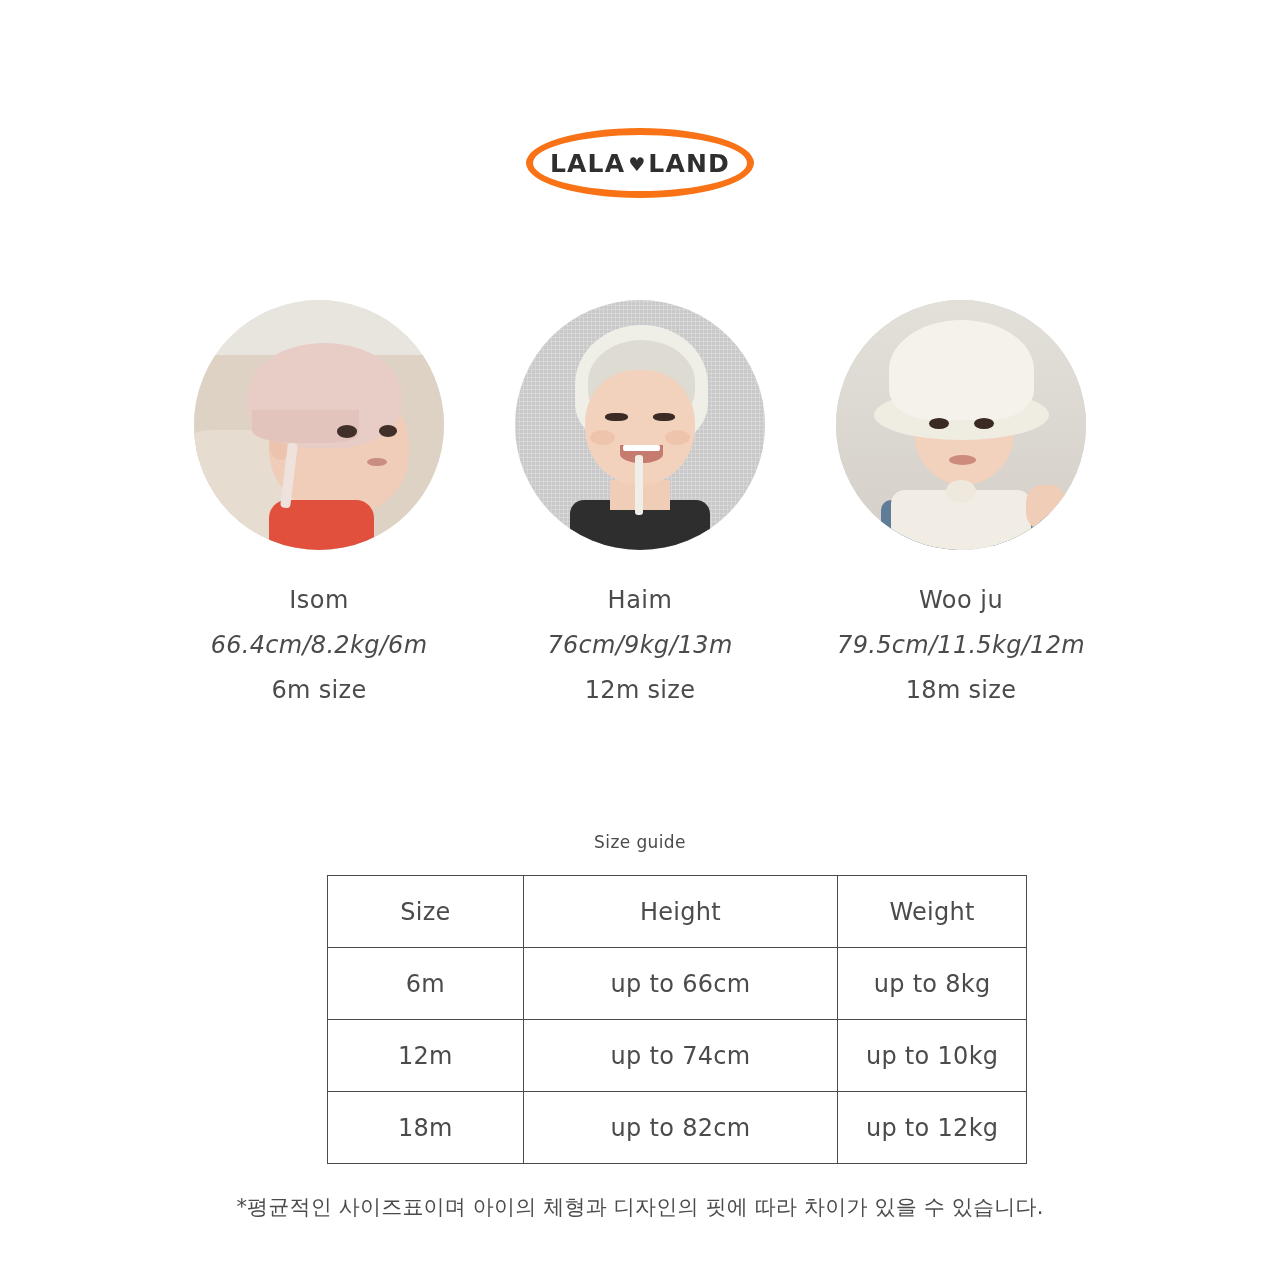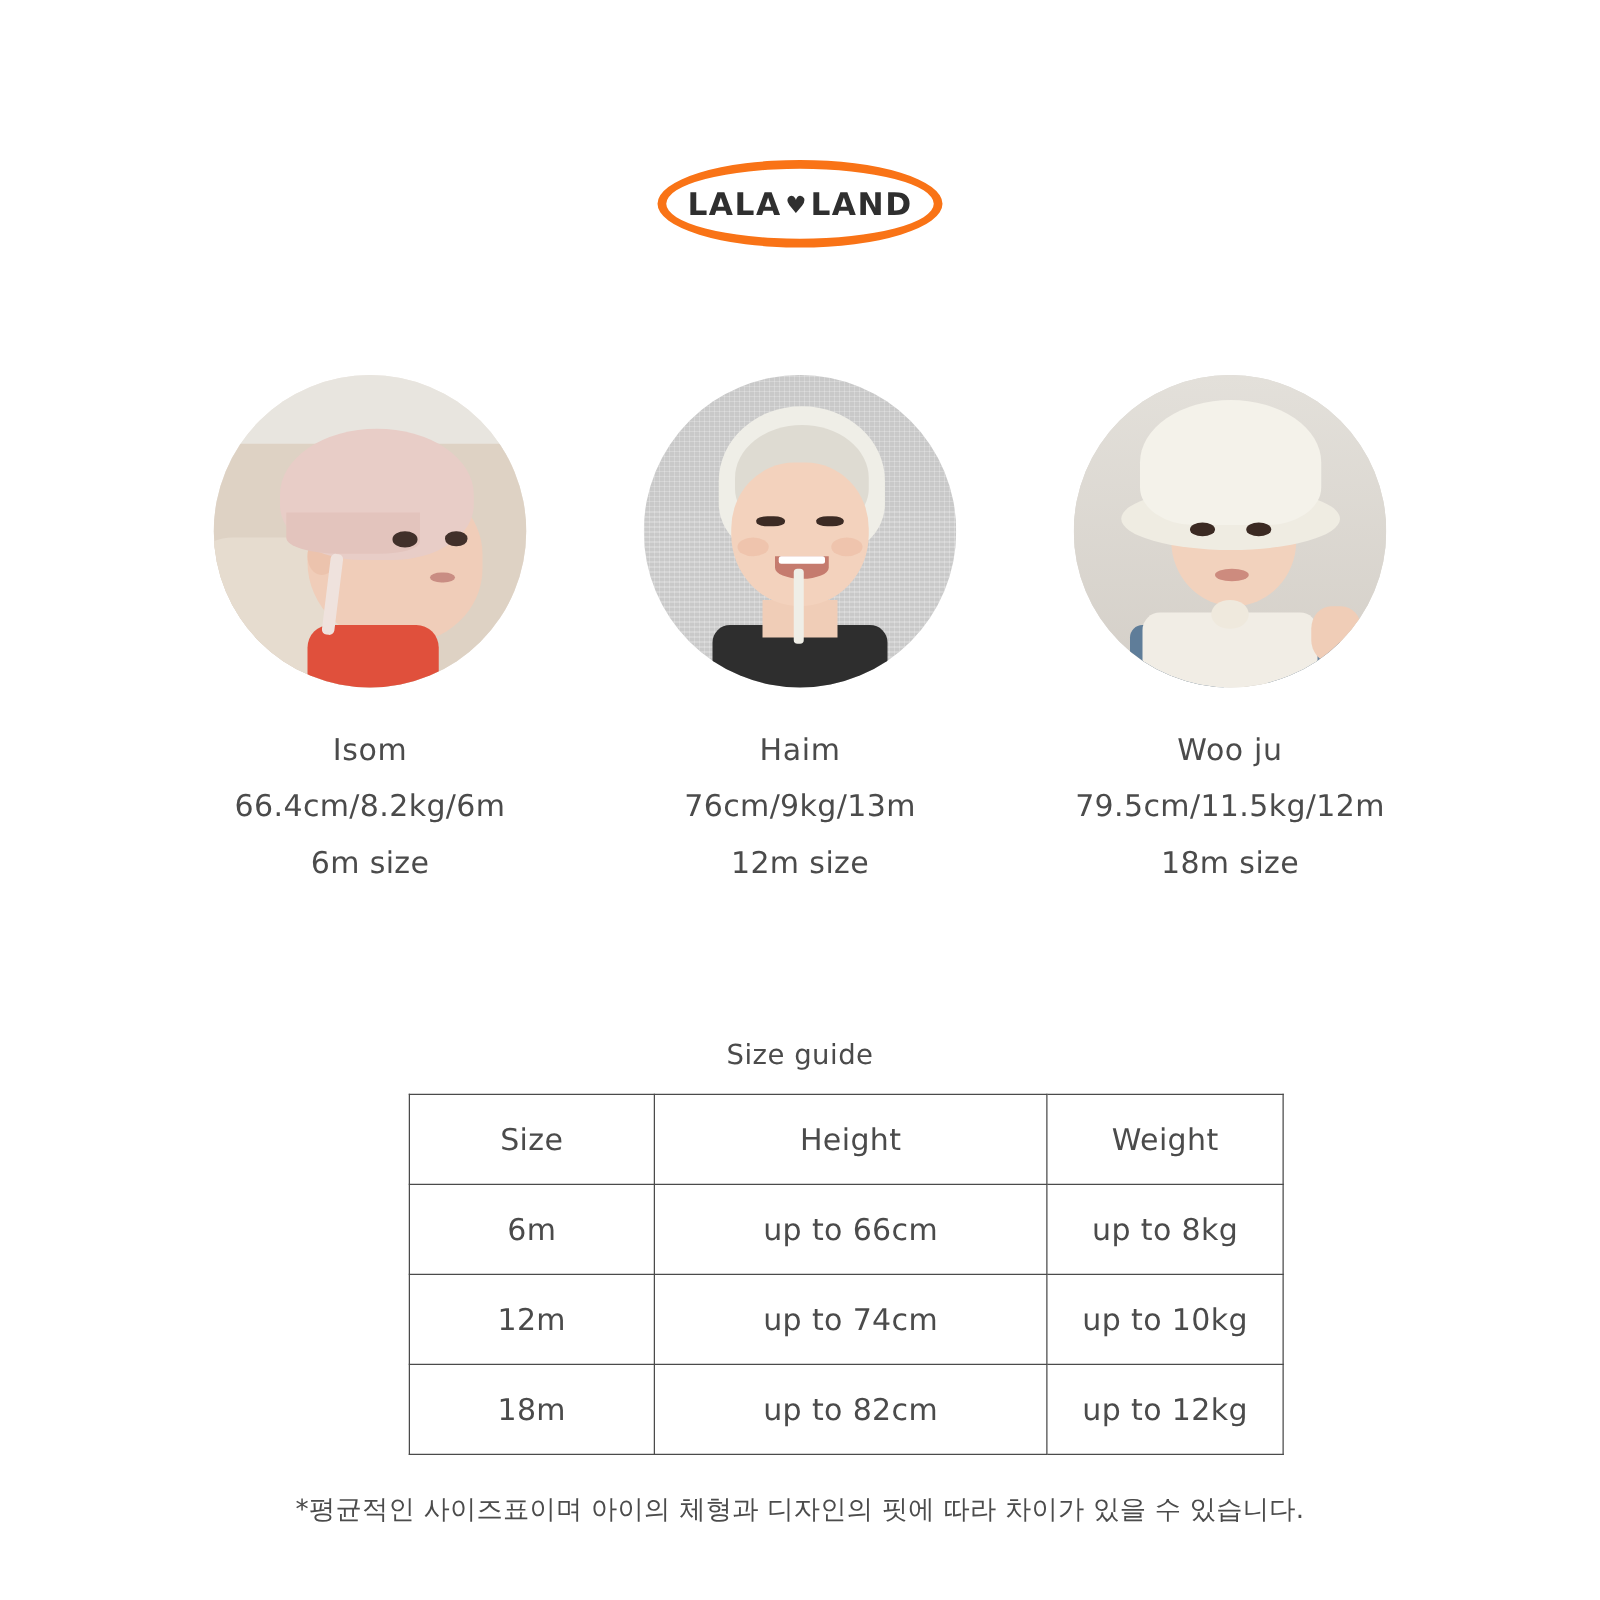--- a/index.html
+++ b/index.html
@@ -54,21 +54,21 @@
   }
 
   
   .models {
     position: absolute;
     top: 300px;
     left: 0;
     width: 100%;
     display: flex;
     justify-content: center;
-    gap: 78px;
+    gap: 55px;
   }
   .model-card {
     width: 266px;
     display: flex;
     flex-direction: column;
     align-items: center;
   }
   .photo {
     width: 250px;
     height: 250px;
@@ -82,20 +82,21 @@
     font-size: 24px;
     color: #4b4b4b;
     letter-spacing: 0.5px;
   }
   .model-stats {
     margin-top: 17px;
     font-size: 24px;
     color: #4b4b4b;
     letter-spacing: 0.3px;
     white-space: nowrap;
+    font-style: italic;
   }
   .model-size {
     margin-top: 17px;
     font-size: 24px;
     color: #4b4b4b;
     letter-spacing: 0.3px;
   }
 
   
   .p1-bg { background: linear-gradient(180deg,#efe9e2 0%, #e7dfd6 100%); }
@@ -143,21 +144,21 @@
   .p3-hand { position:absolute; left:76%; top:74%; width:16%; height:18%; background:#f0cdb7; border-radius:40%; }
   .p3-tie { position:absolute; left:44%; top:72%; width:12%; height:9%; background:#efe9dd; border-radius:50%; }
 
   
   .size-guide-title {
     position: absolute;
     top: 832px;
     left: 0;
     width: 100%;
     text-align: center;
-    font-size: 22px;
+    font-size: 17px;
     color: #4b4b4b;
     letter-spacing: 0.4px;
   }
   .table-wrap {
     position: absolute;
     top: 875px;
     left: 288px;
     width: 700px;
   }
   table.size-table {

